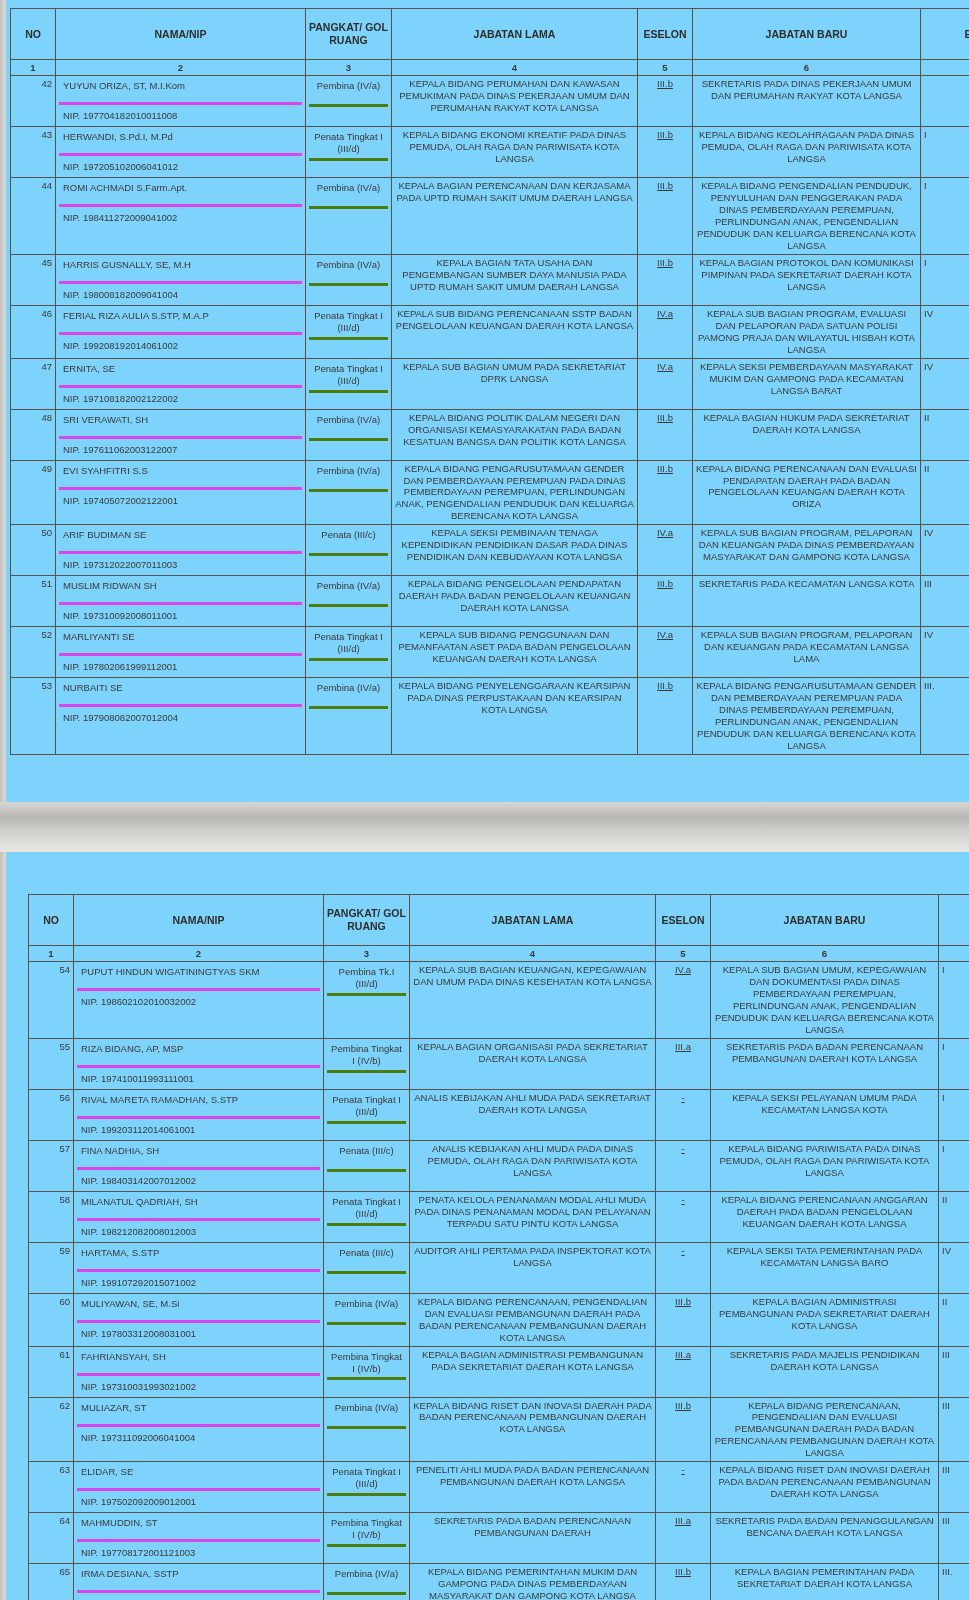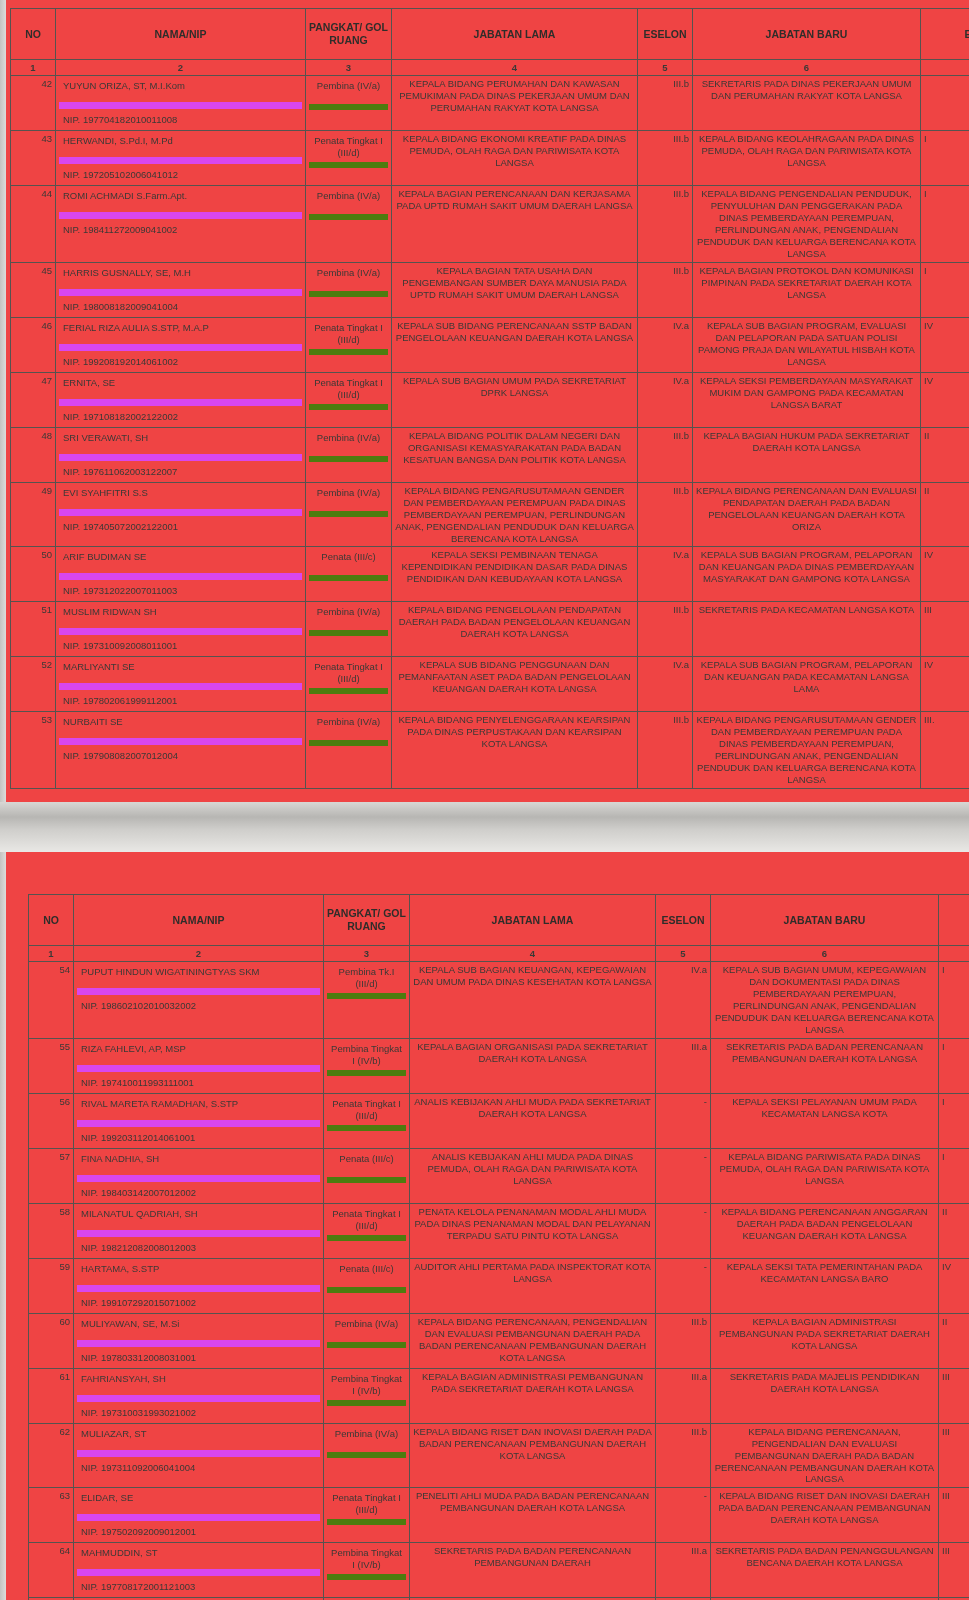--- a/index.html
+++ b/index.html
@@ -3,21 +3,21 @@
 <meta charset="utf-8">
 <style>
   html,body{margin:0;padding:0;}
   body{
     width:969px;height:1600px;overflow:hidden;position:relative;
     background:#dddcd9;
     font-family:"Liberation Sans", sans-serif;
     color:#3b3936;
     -webkit-font-smoothing:antialiased;
   }
-  .page{position:absolute;left:6px;right:0;background:#ef4444;overflow:hidden;}
+  .page{position:absolute;left:6px;right:0;background:#7dd3fc;overflow:hidden;}
   .page-1{top:0;height:802px;}
   .page-break{
     position:absolute;left:0;right:0;top:802px;height:50px;
     background:linear-gradient(180deg,#d8d7d4 0%,#b7b6b3 30%,#cfcecb 55%,#e9e8e5 100%);
   }
   .page-2{top:852px;height:748px;}
   .edge-strip{position:absolute;left:0;top:0;bottom:0;width:6px;
     background:linear-gradient(90deg,#c4c3c0,#dddcd9);}
 
   table.roster{border-collapse:collapse;table-layout:fixed;width:1012px;}
@@ -38,30 +38,30 @@
   }
   tr.num-row td{
     text-align:center;font-weight:bold;font-size:9.5px;
     height:13px;padding:1px 2px;vertical-align:middle;
   }
   tbody.rows td{height:42px;}
   td.c-no{text-align:right;padding-top:3px;}
   td.c-nama{padding:0;}
   td.c-nama .nm{
     padding:2px 4px 9px 4px;min-height:13px;
-    border-bottom:7px solid #d946ef;
+    border-bottom:3px solid #d946ef;
   }
   td.c-nama .np{padding:5px 4px 2px 4px;}
   td.c-pk{padding:0;text-align:center;}
   td.c-pk .pk{
     padding:2px 2px 3px 2px;min-height:21px;
-    border-bottom:6px solid #4d7c0f;
+    border-bottom:3px solid #4d7c0f;
   }
   td.c-jl, td.c-jb{text-align:center;padding:3px 4px;}
-  td.c-es{text-align:right;padding-top:3px;}
+  td.c-es{text-align:center;padding-top:3px;text-decoration:underline;}
   td.c-es2{text-align:left;padding:3px 2px 3px 10px;}
 </style>
 </head>
 <body>
 
 <div class="edge-strip"></div>
 
 <div class="page page-1">
   <table class="roster">
     <colgroup>
@@ -310,21 +310,21 @@
             <div class="pk">Pembina Tk.I (III/d)</div>
           </td>
           <td class="c-jl">KEPALA SUB BAGIAN KEUANGAN, KEPEGAWAIAN DAN UMUM  PADA DINAS KESEHATAN KOTA LANGSA</td>
           <td class="c-es">IV.a</td>
           <td class="c-jb">KEPALA SUB BAGIAN UMUM, KEPEGAWAIAN DAN DOKUMENTASI PADA DINAS PEMBERDAYAAN PEREMPUAN, PERLINDUNGAN ANAK, PENGENDALIAN PENDUDUK DAN KELUARGA BERENCANA KOTA LANGSA</td>
           <td class="c-es2">I</td>
         </tr>
         <tr>
           <td class="c-no">55</td>
           <td class="c-nama">
-            <div class="nm">RIZA FAHLEVI, AP, MSP</div>
+            <div class="nm">RIZA BIDANG, AP, MSP</div>
             <div class="np">NIP. 197410011993111001</div>
           </td>
           <td class="c-pk">
             <div class="pk">Pembina Tingkat I (IV/b)</div>
           </td>
           <td class="c-jl">KEPALA BAGIAN ORGANISASI PADA SEKRETARIAT DAERAH KOTA LANGSA</td>
           <td class="c-es">III.a</td>
           <td class="c-jb">SEKRETARIS PADA BADAN PERENCANAAN PEMBANGUNAN DAERAH KOTA LANGSA</td>
           <td class="c-es2">I</td>
         </tr>

